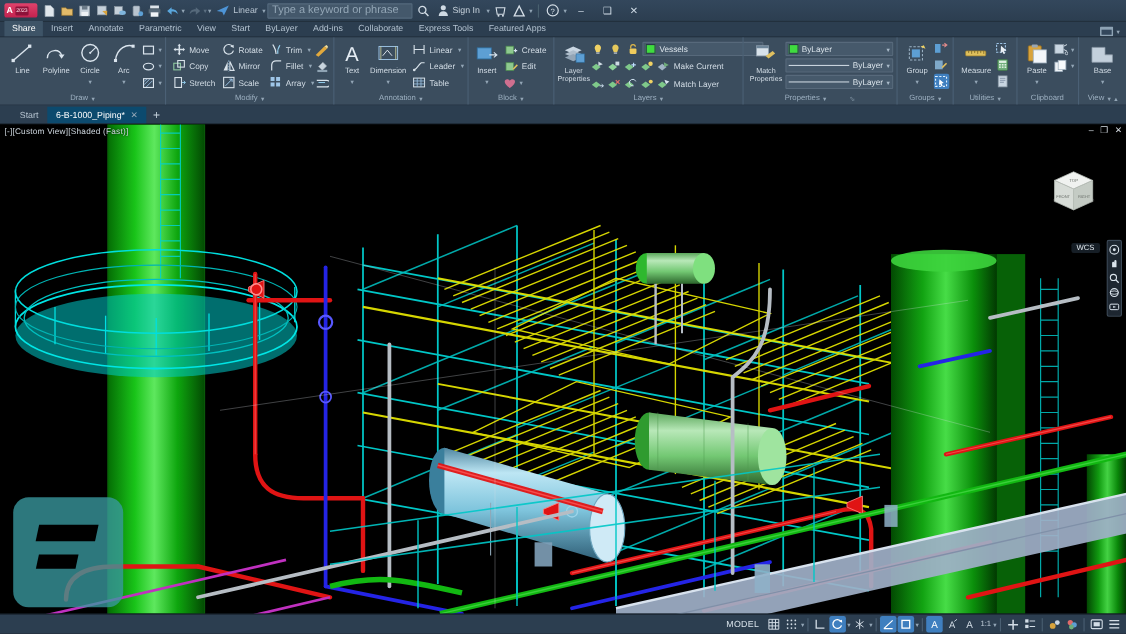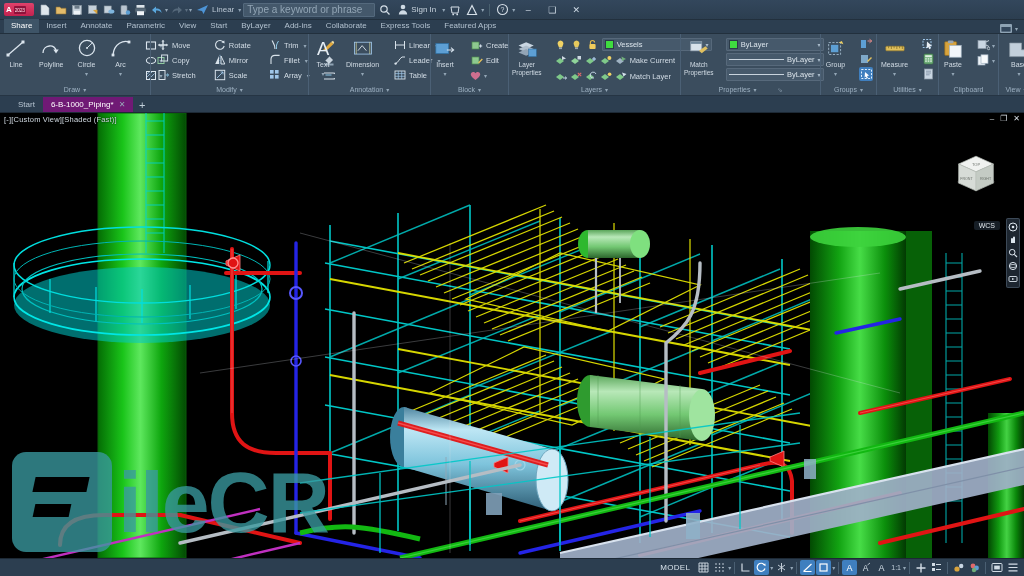--- a/index.html
+++ b/index.html
@@ -66,21 +66,21 @@
   .tabs-right { margin-left: auto; display: flex; align-items: center; gap: 3px; padding-right: 6px; }
 
   
   .ribbon {
     position: absolute; top: 34px; left: 0; width: 1024px; height: 62px;
     background: #3b4d5e; display: flex; align-items: stretch;
     border-bottom: 1px solid #263544;
   }
   .panel { position: relative; display: flex; flex-direction: column; padding: 2px 3px 0 3px; }
   .panel + .panel { border-left: 1px solid #4b6075; }
-  .panel-body { flex: 1; display: flex; align-items: flex-start; gap: 12px; }
+  .panel-body { flex: 1; display: flex; align-items: flex-start; gap: 0; }
   .panel-title {
     height: 11px; font-size: 7px; color: #9db0c1; text-align: center;
     display: flex; align-items: center; justify-content: center; gap: 3px;
   }
   .big-btn {
     width: 34px; display: flex; flex-direction: column; align-items: center;
     gap: 1px; padding: 2px 0 0 0; border-radius: 2px;
   }
   .big-btn .lbl { font-size: 7px; color: #d2dce5; text-align: center; line-height: 8px; }
   .big-btn .ico { width: 22px; height: 22px; display: flex; align-items: center; justify-content: center; }
@@ -105,21 +105,21 @@
   
   .doctabs {
     position: absolute; top: 96px; left: 0; width: 1024px; height: 17px;
     background: #2c3e50; display: flex; align-items: flex-end; padding-left: 10px;
     border-bottom: 1px solid #1d2935;
   }
   .dtab {
     height: 15px; line-height: 15px; padding: 0 8px; font-size: 8px; color: #b6c4d1;
     display: flex; align-items: center; gap: 5px; text-align: right;
   }
-  .dtab.active { background: #701a75; color: #fff; }
+  .dtab.active { background: #0c4a6e; color: #fff; }
   .dtab .x { font-size: 8px; color: #97a9b8; }
   .dtab-add { width: 18px; height: 15px; display: flex; align-items: center; justify-content: center;
     font-size: 11px; color: #c3d0db; }
 
   
   .viewport {
     position: absolute; top: 113px; left: 0; width: 1024px; height: 445px;
     background: #000; overflow: hidden;
   }
   .vp-label {
@@ -1297,21 +1297,20 @@
             <rect x="1" y="2.5" width="8" height="5" rx="1" fill="none" stroke="#dbe4ec" stroke-width=".9"></rect>
             <path d="M4 4 L6.6 5 L4 6z" fill="#dbe4ec"></path>
           </svg>
       </div>
     </div>
 
     <div class="watermark">
       <div class="wm-box">
         <div class="wm-f"></div>
       </div>
-      <div class="wm-text">ileCR</div>
     </div>
   </div>
 
   <div class="statusbar">
     <div class="sb-left"></div>
     <div class="sb-right">
       <span class="sb-model">MODEL</span>
       <div class="sb-btn">
         <svg width="11" height="11" viewBox="0 0 11 11">
             <path d="M1 1 H10 M1 4 H10 M1 7 H10 M1 10 H10 M1 1 V10 M4 1 V10 M7 1 V10 M10 1 V10" stroke="#d2dce5" stroke-width=".9"></path>

